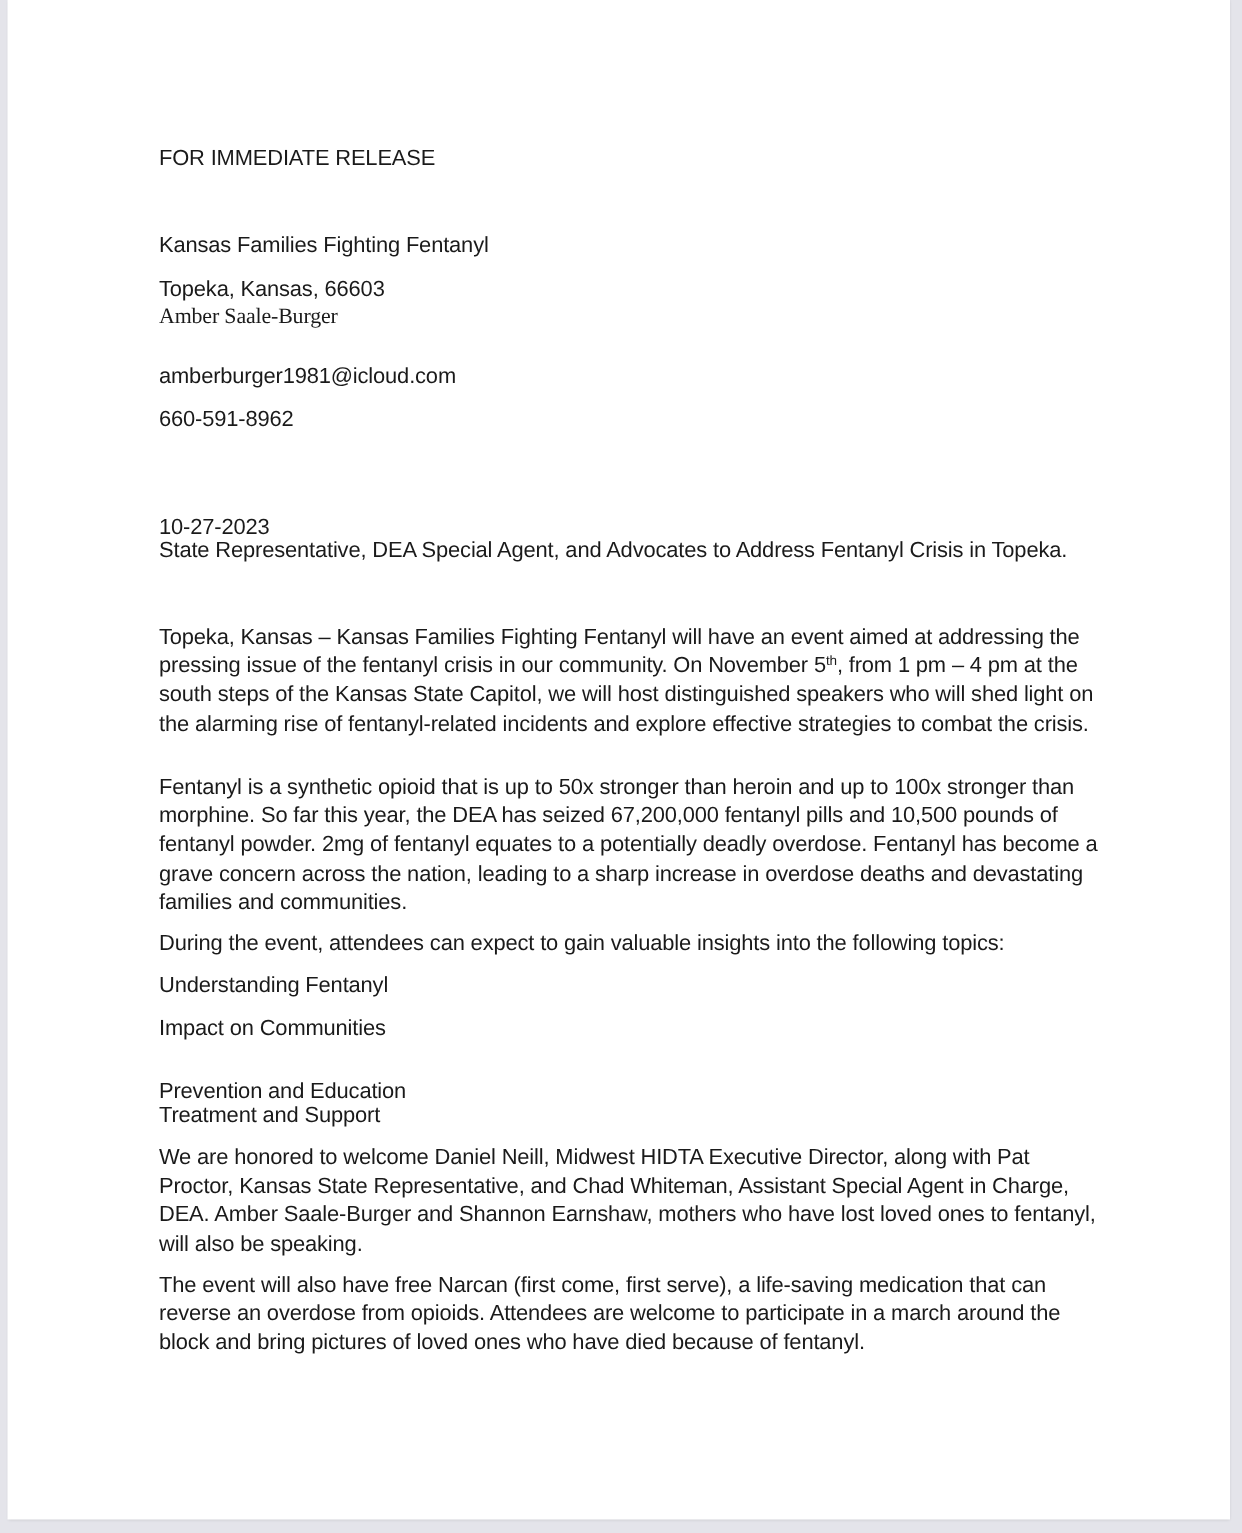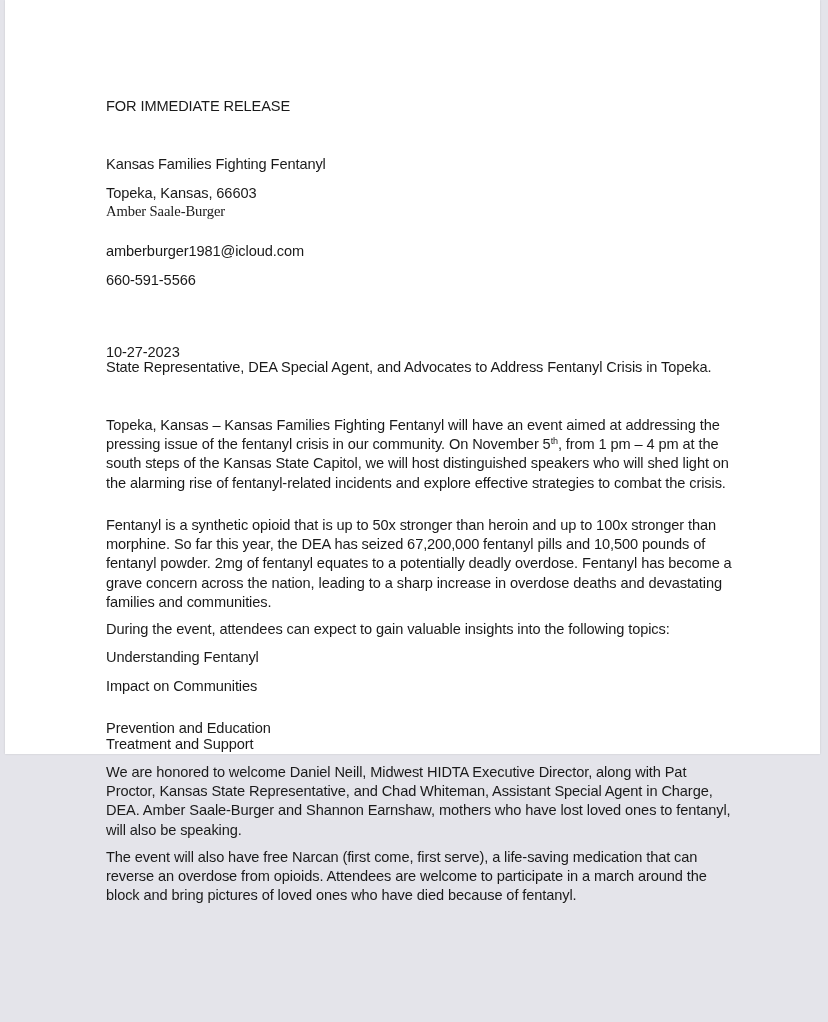--- a/index.html
+++ b/index.html
@@ -8,21 +8,21 @@
       width: 828px;
       height: 1022px;
       overflow: hidden;
       background: #e4e4ea;
     }
     .page {
       position: absolute;
       left: 5px;
       top: 0;
       width: 815px;
-      height: 754px;
+      height: 1013px;
       background: #ffffff;
       box-shadow: 0 0 2px rgba(0,0,0,0.12);
     }
     .doc {
       position: absolute;
       left: 101px;
       top: 0;
       width: 640px;
       font-family: "Liberation Sans", sans-serif;
       font-size: 14.6px;
@@ -48,21 +48,21 @@
 
 <div class="page">
   <div class="doc">
 
     <div class="line" style="top:97px;">FOR IMMEDIATE RELEASE</div>
 
     <div class="line" style="top:155px;">Kansas Families Fighting Fentanyl</div>
     <div class="line" style="top:184px;">Topeka, Kansas, 66603</div>
     <div class="line" style="top:202px;font-family:Liberation Serif, serif;">Amber Saale-Burger</div>
     <div class="line" style="top:242px;">amberburger1981@icloud.com</div>
-    <div class="line" style="top:271px;">660-591-5566</div>
+    <div class="line" style="top:271px;">660-591-8962</div>
     <div class="line" style="top:300px;margin-top:43px;">10-27-2023</div>
 
     <div class="line" style="top:358px;text-align:right;">State Representative, DEA Special Agent, and Advocates to Address Fentanyl Crisis in Topeka.</div>
 
     <div class="para" style="top:416px;"><span>Topeka, Kansas – Kansas Families Fighting Fentanyl will have an event aimed at addressing the pressing issue of the fentanyl crisis in our community. On November 5</span><sup>th</sup><span>, from 1 pm – 4 pm at the south steps of the Kansas State Capitol, we will host distinguished speakers who will shed light on the alarming rise of fentanyl-related incidents and explore effective strategies to combat the crisis.</span></div>
 
     <div class="para" style="top:516px;">Fentanyl is a synthetic opioid that is up to 50x stronger than heroin and up to 100x stronger than morphine. So far this year, the DEA has seized 67,200,000 fentanyl pills and 10,500 pounds of fentanyl powder. 2mg of fentanyl equates to a potentially deadly overdose. Fentanyl has become a grave concern across the nation, leading to a sharp increase in overdose deaths and devastating families and communities.</div>
 
     <div class="line" style="top:620px;">During the event, attendees can expect to gain valuable insights into the following topics:</div>
 

